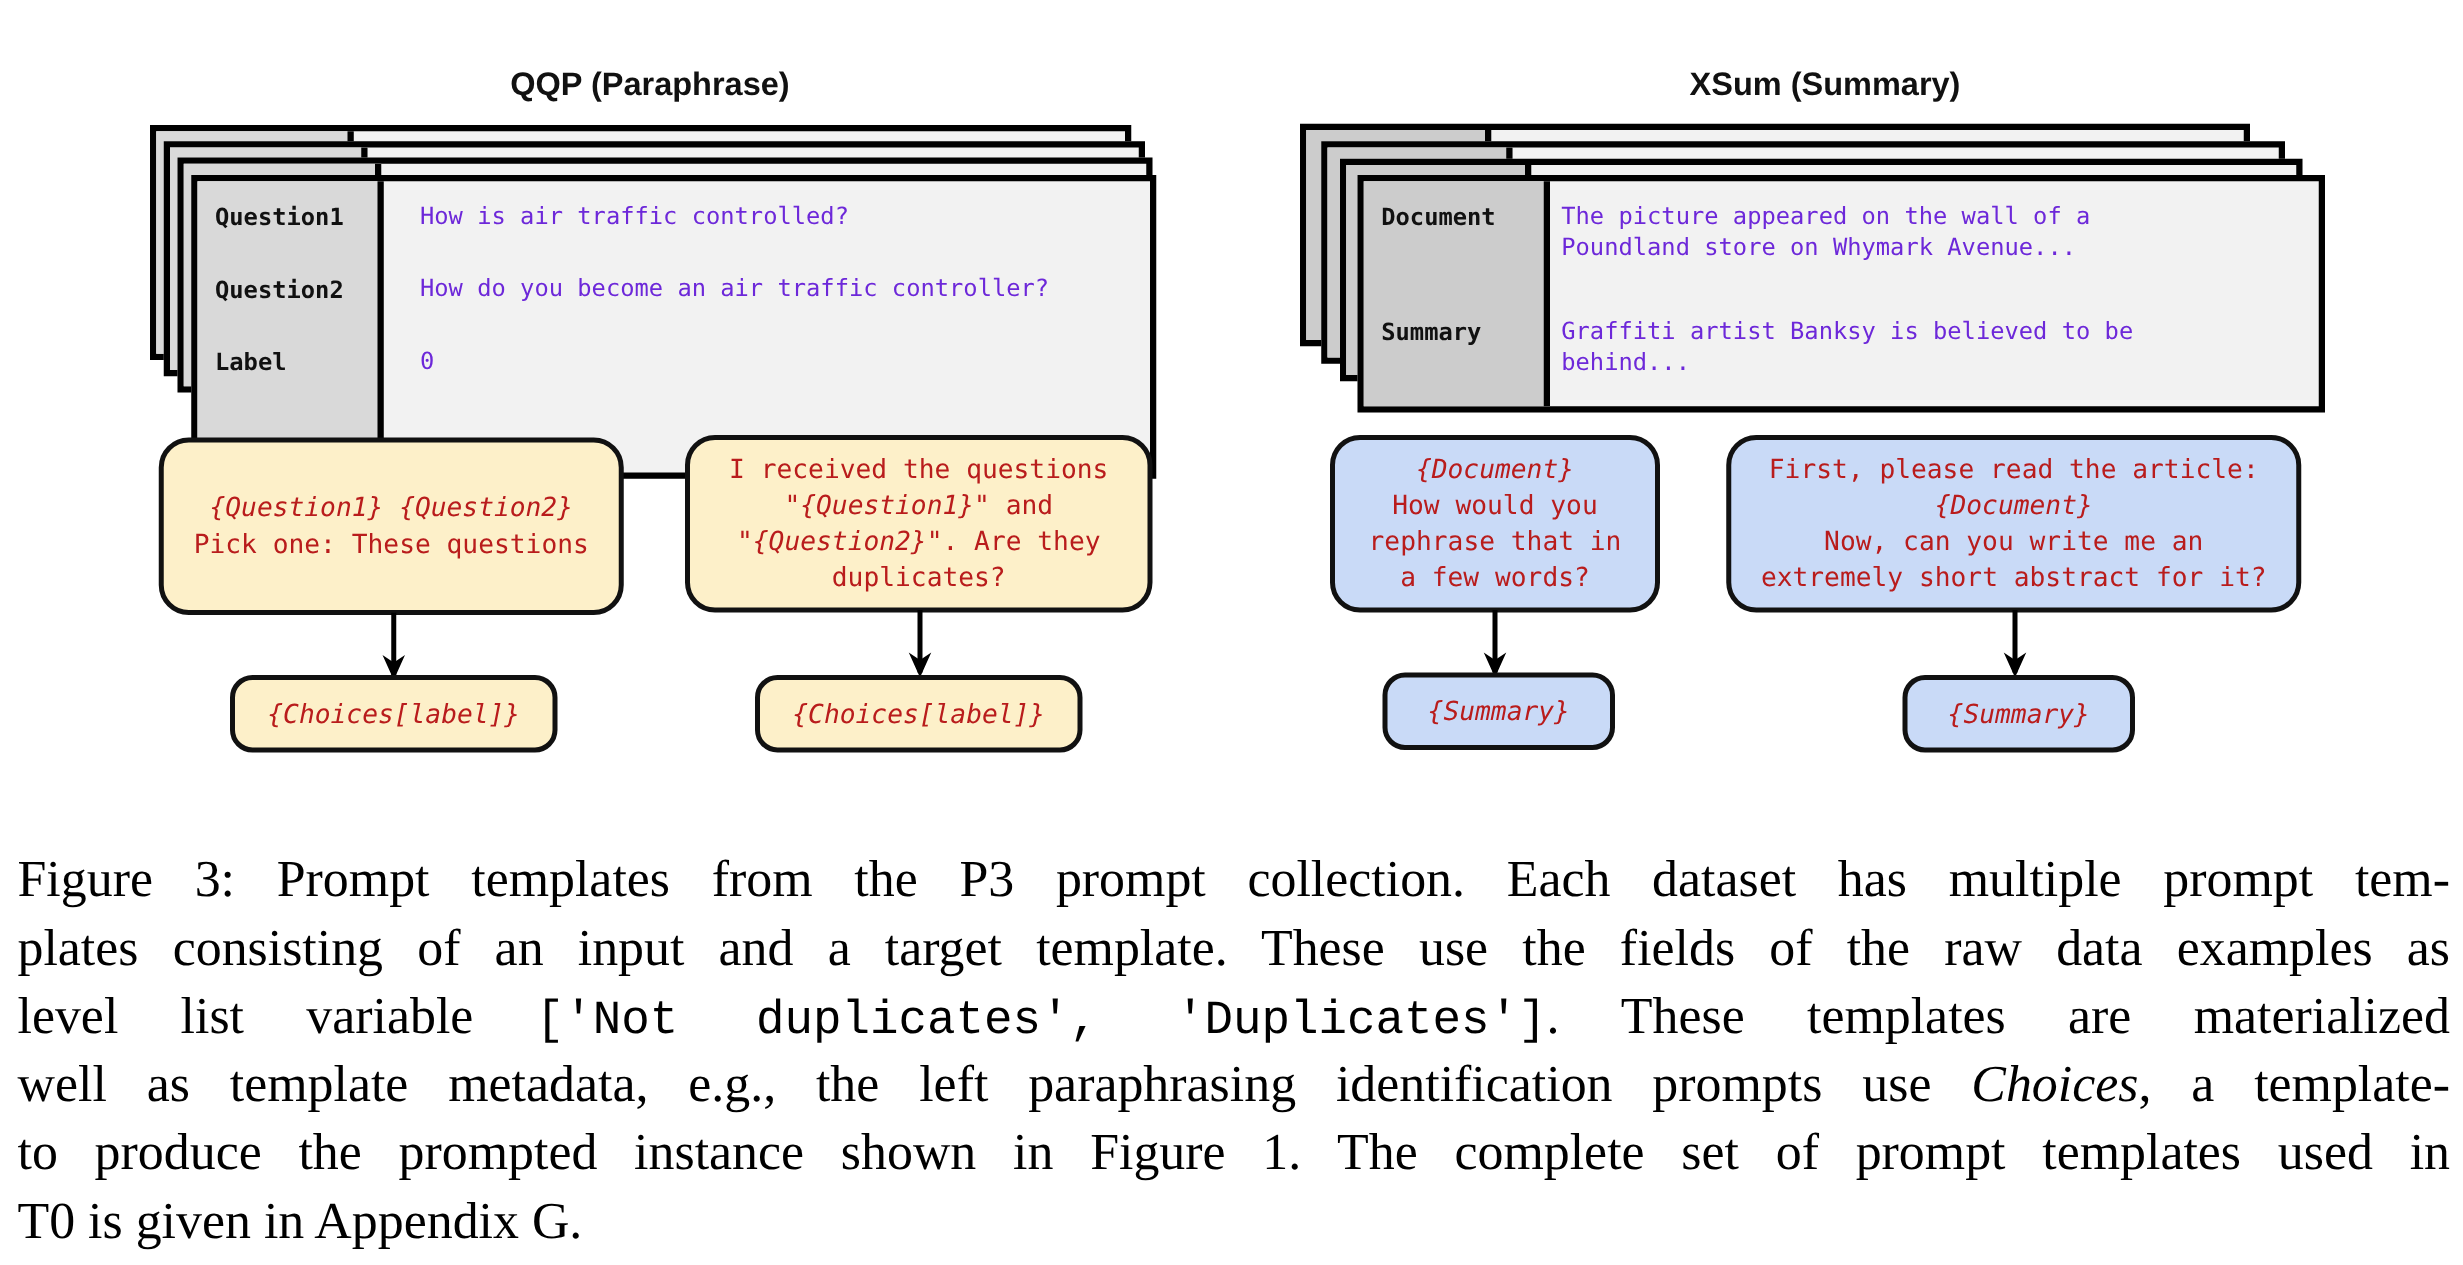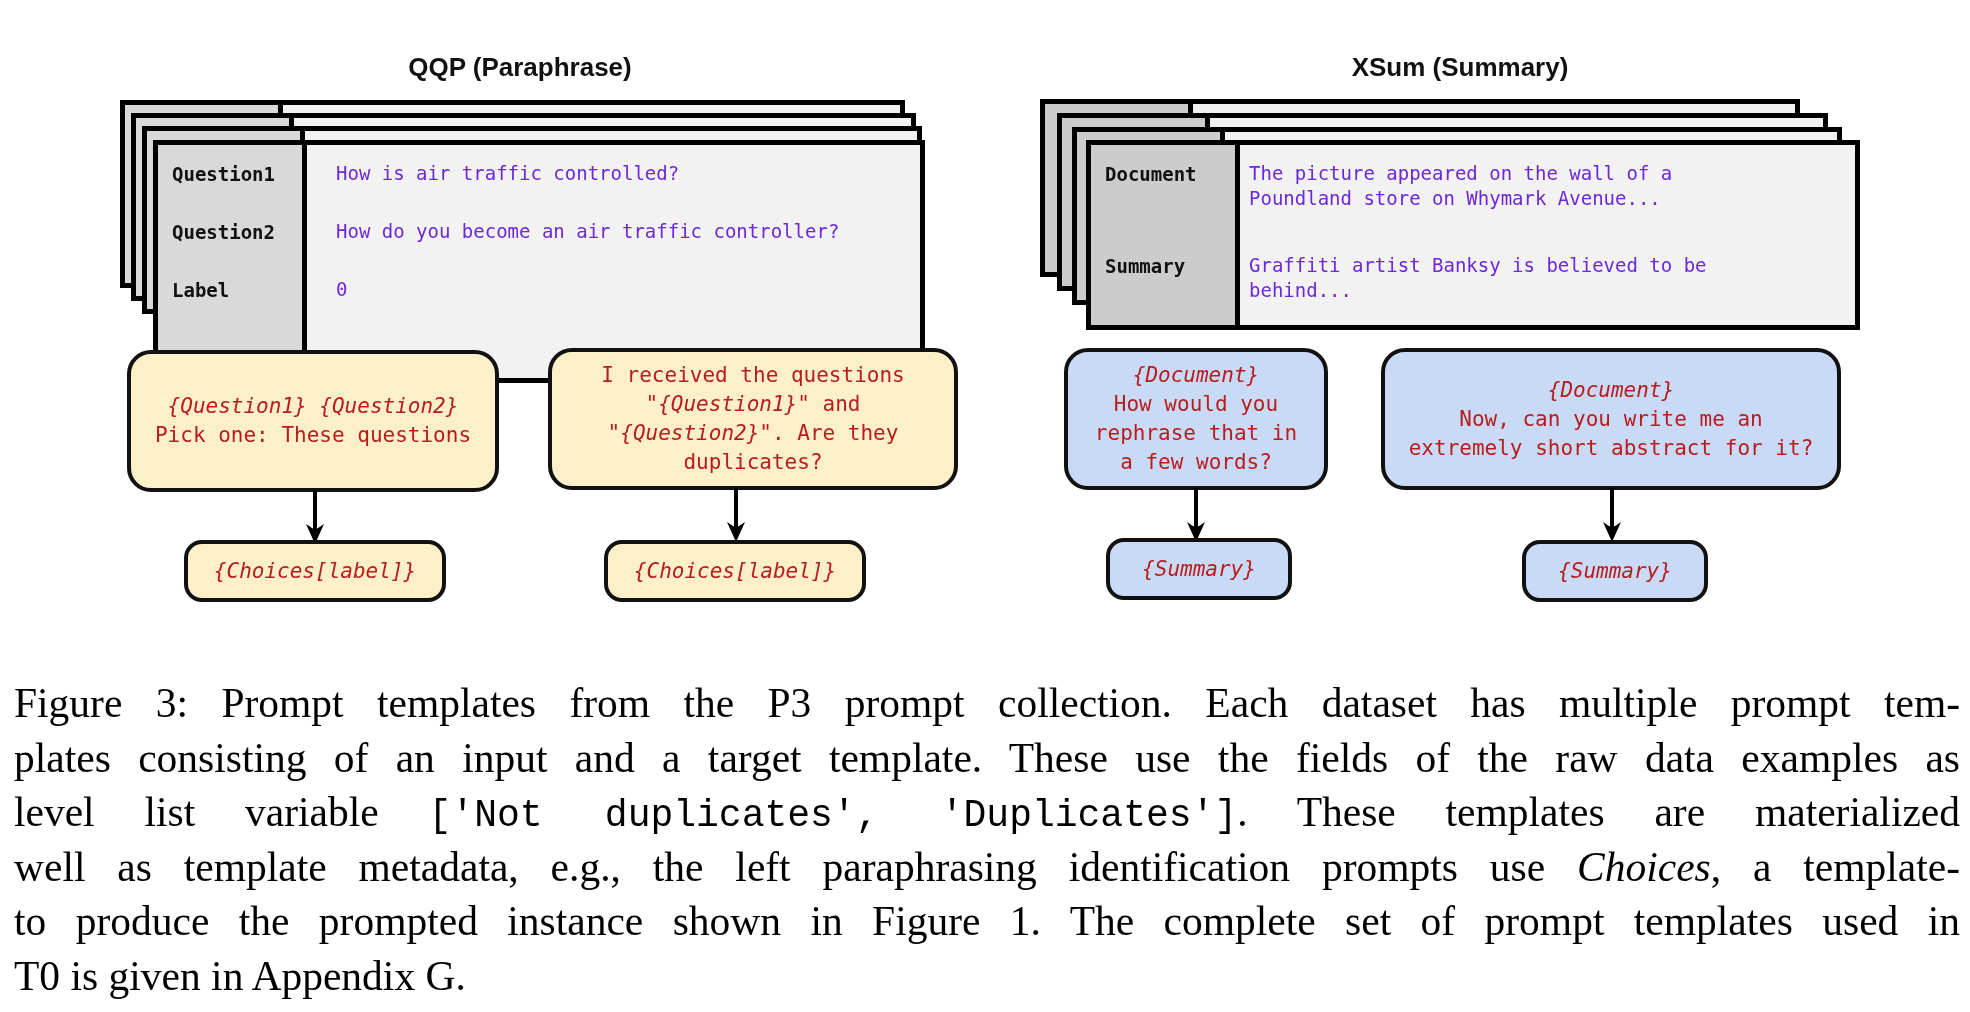--- a/index.html
+++ b/index.html
@@ -60,21 +60,21 @@
         <div><span class="var">{Question1} {Question2}</span></div>
         <div><span>Pick one: These questions</span></div>
       </div>
   </div>
   <svg class="arrow" style="left:300px; top:490px;" width="30" height="56" viewBox="0 0 30 56">
     <line x1="15" y1="0" x2="15" y2="50" stroke="#000" stroke-width="4"></line>
     <polygon points="6,34 15,54 24,34 15,40" fill="#000"></polygon>
   </svg>
   <div class="tbox yellow target" style="left:184px; top:540px; width:262px; height:62px; font-style:italic;">{Choices[label]}</div>
 
-  <div class="tbox yellow" style="left:548px; top:348px; width:410px; height:142px;">
+  <div class="tbox yellow" style="left:548px; top:348px; width:374px; height:142px;">
     <div>
         <div><span>I received the questions</span></div>
         <div><span>"</span><span class="var">{Question1}</span><span>" and</span></div>
         <div><span>"</span><span class="var">{Question2}</span><span>". Are they</span></div>
         <div><span>duplicates?</span></div>
       </div>
   </div>
   <svg class="arrow" style="left:721px; top:488px;" width="30" height="56" viewBox="0 0 30 56">
     <line x1="15" y1="0" x2="15" y2="50" stroke="#000" stroke-width="4"></line>
     <polygon points="6,34 15,54 24,34 15,40" fill="#000"></polygon>
@@ -114,20 +114,21 @@
       </div>
   </div>
   <svg class="arrow" style="left:1181px; top:488px;" width="30" height="56" viewBox="0 0 30 56">
     <line x1="15" y1="0" x2="15" y2="50" stroke="#000" stroke-width="4"></line>
     <polygon points="6,34 15,54 24,34 15,40" fill="#000"></polygon>
   </svg>
   <div class="tbox blue target" style="left:1106px; top:538px; width:186px; height:62px; font-style:italic;">{Summary}</div>
 
   <div class="tbox blue" style="left:1381px; top:348px; width:460px; height:142px;">
     <div>
+        <div><span>First, please read the article:</span></div>
         <div><span class="var">{Document}</span></div>
         <div><span>Now, can you write me an</span></div>
         <div><span>extremely short abstract for it?</span></div>
       </div>
   </div>
   <svg class="arrow" style="left:1597px; top:488px;" width="30" height="56" viewBox="0 0 30 56">
     <line x1="15" y1="0" x2="15" y2="50" stroke="#000" stroke-width="4"></line>
     <polygon points="6,34 15,54 24,34 15,40" fill="#000"></polygon>
   </svg>
   <div class="tbox blue target" style="left:1522px; top:540px; width:186px; height:62px; font-style:italic;">{Summary}</div>

